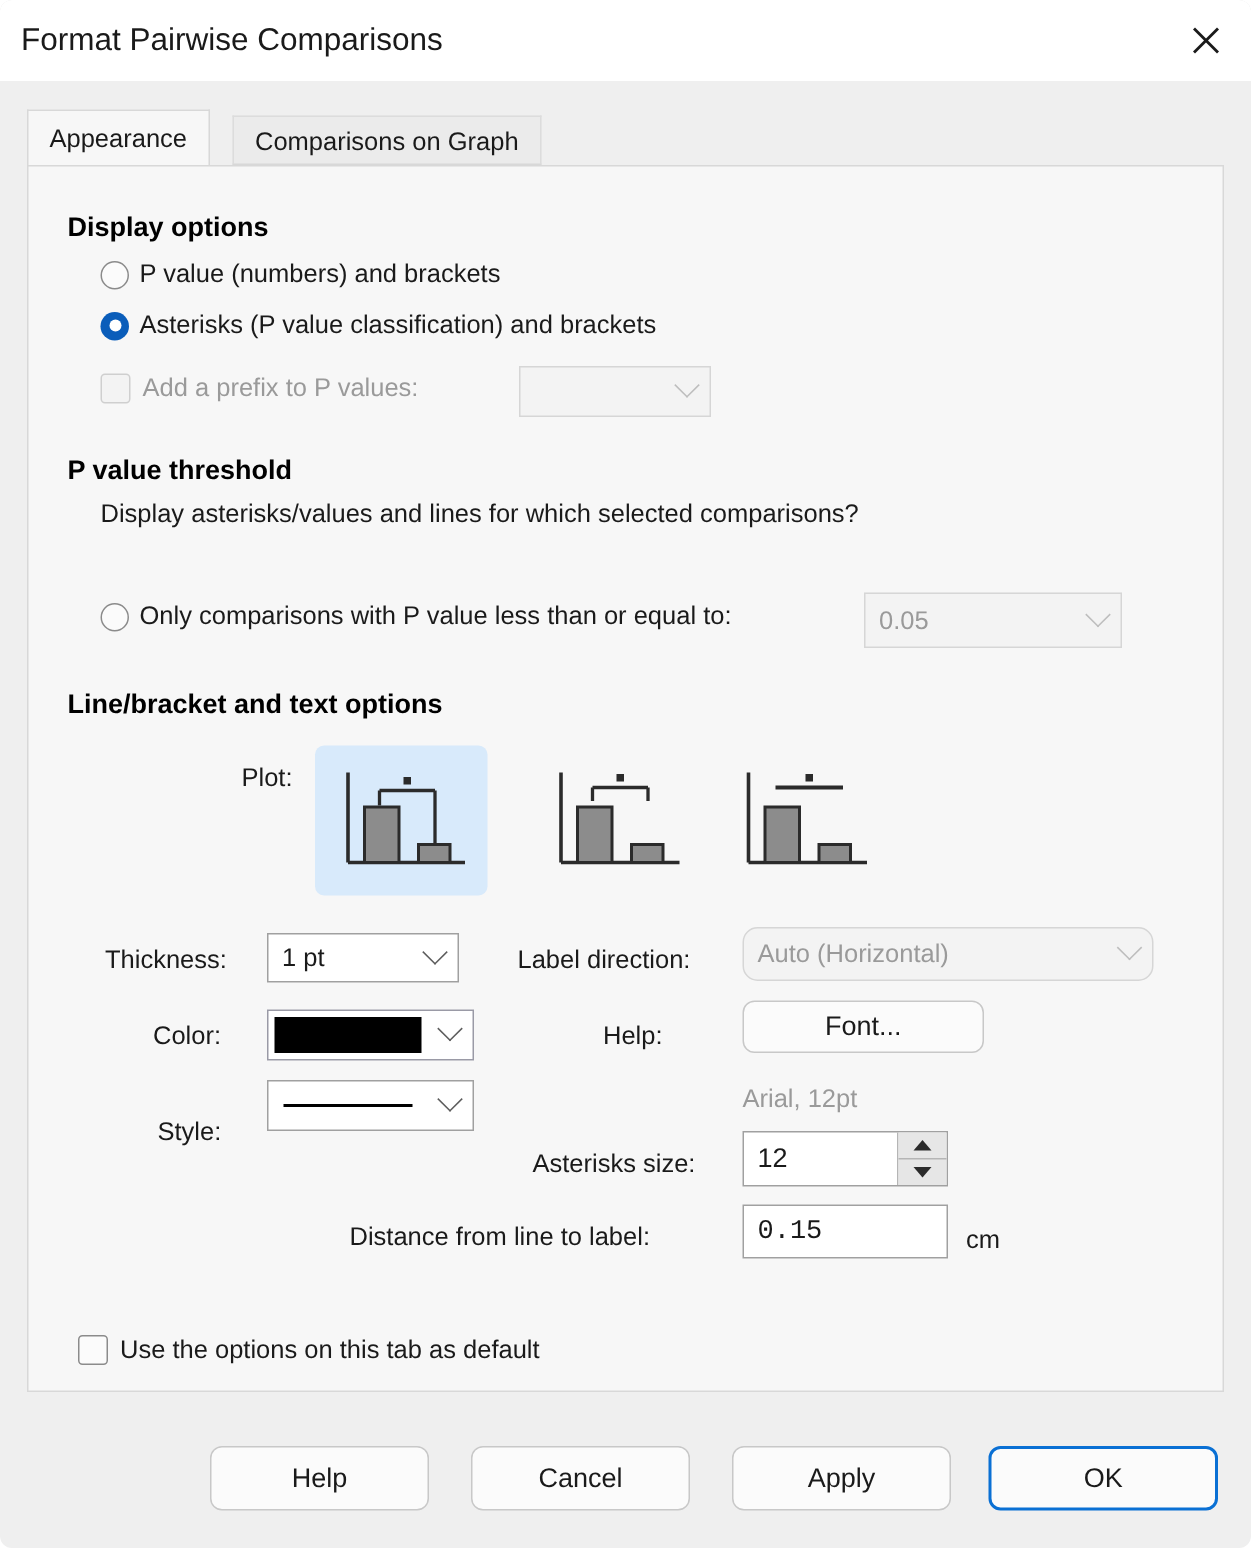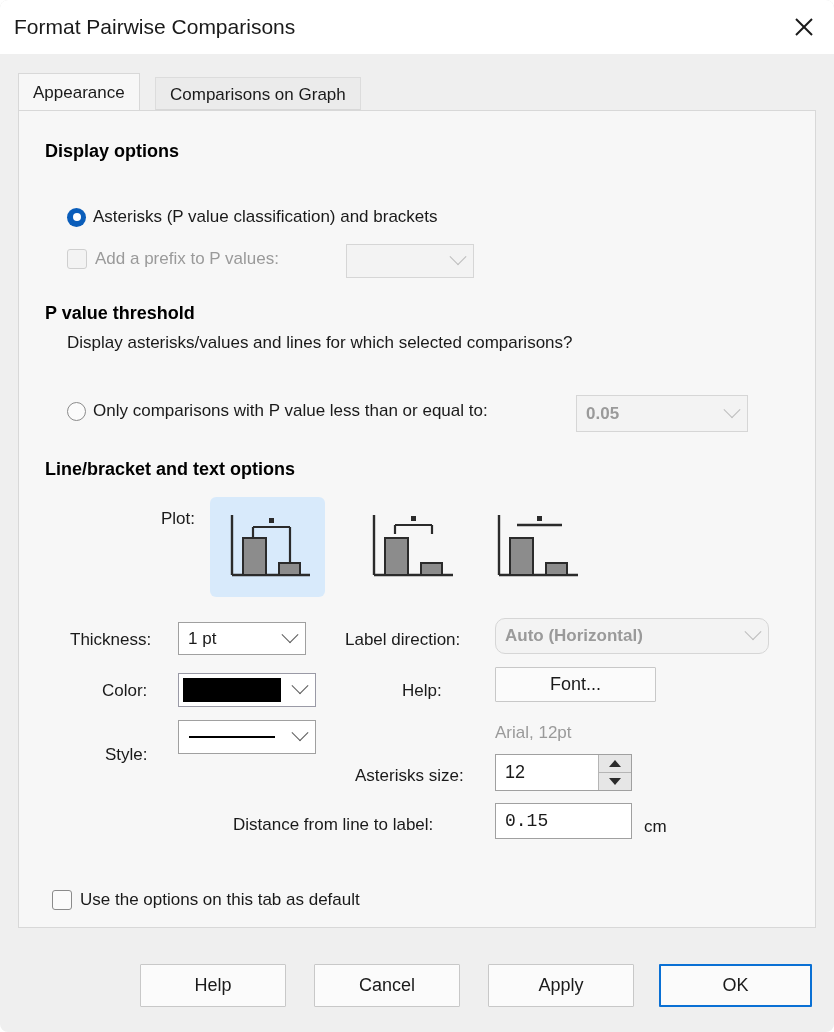--- a/index.html
+++ b/index.html
@@ -187,21 +187,21 @@
     cursor: default;
   }
   .combo-value {
     flex: 1 1 auto;
     padding-left: 9px;
     font-size: 17px;
     color: #1a1a1a;
     overflow: hidden;
     white-space: nowrap;
   }
-  .combo.disabled .combo-value { color: #9a9a9a; font-weight: bold; }
+  .combo.disabled .combo-value { color: #9a9a9a; }
   .combo-arrow {
     flex: 0 0 auto;
     width: 30px;
     display: flex;
     align-items: center;
     justify-content: center;
   }
   .chev {
     width: 11px; height: 11px;
     border-right: 1.6px solid #5c5c5c;
@@ -304,21 +304,21 @@
     border-right: 6px solid transparent;
     border-top: 7px solid #2b2b2b;
   }
 
   
   .pushbtn {
     position: absolute;
     box-sizing: border-box;
     background: #fbfbfb;
     border: 1px solid #c8c8c8;
-    border-radius: 1px;
+    border-radius: 8px;
     display: flex;
     align-items: center;
     justify-content: center;
     font-size: 18px;
     color: #1a1a1a;
     cursor: pointer;
   }
   .pushbtn.primary { border: 2px solid #0a70d4; }
 
   
@@ -352,20 +352,24 @@
     </div>
     <div class="tab inactive" style="left:137px;">
       <span>Comparisons on Graph</span>
     </div>
   </div>
 
   <div class="panel">
 
     <div class="section-title" style="left:26px; top:30px;">Display options</div>
 
+    <div class="radio-row" style="left:48px; top:62px;">
+      <span class="radio off"></span>
+      <span class="radio-label">P value (numbers) and brackets</span>
+    </div>
 
     <div class="radio-row" style="left:48px; top:96px;">
       <span class="radio on"></span>
       <span class="radio-label">Asterisks (P value classification) and brackets</span>
     </div>
 
     <div class="check-row" style="left:48px; top:138px;">
       <span class="checkbox disabled"></span>
       <span class="check-label disabled">Add a prefix to P values:</span>
     </div>

